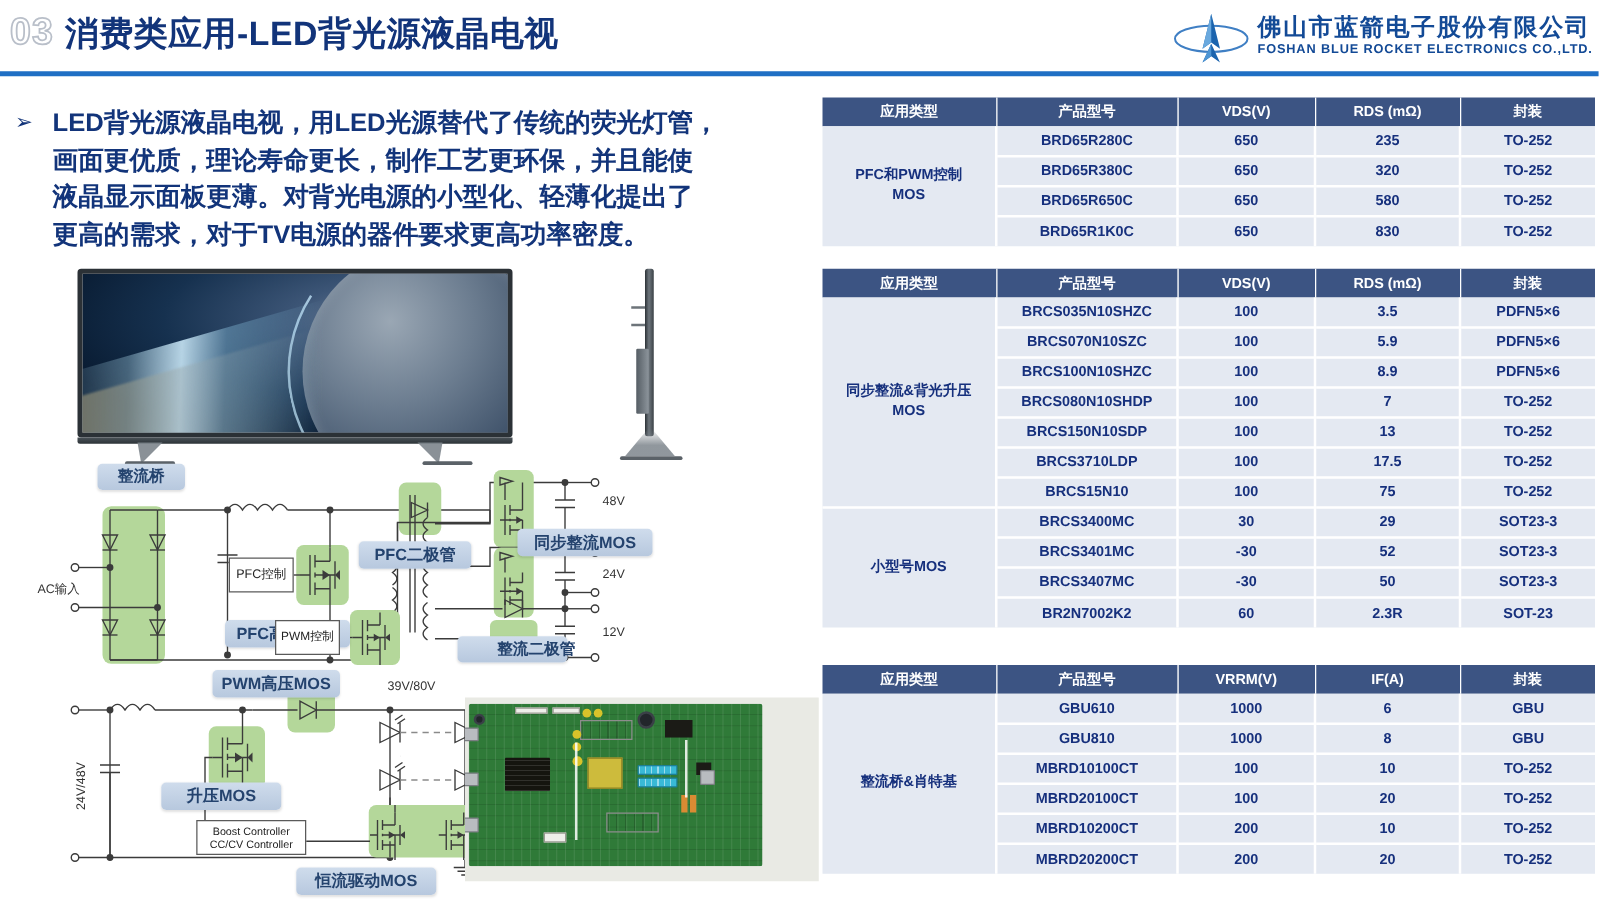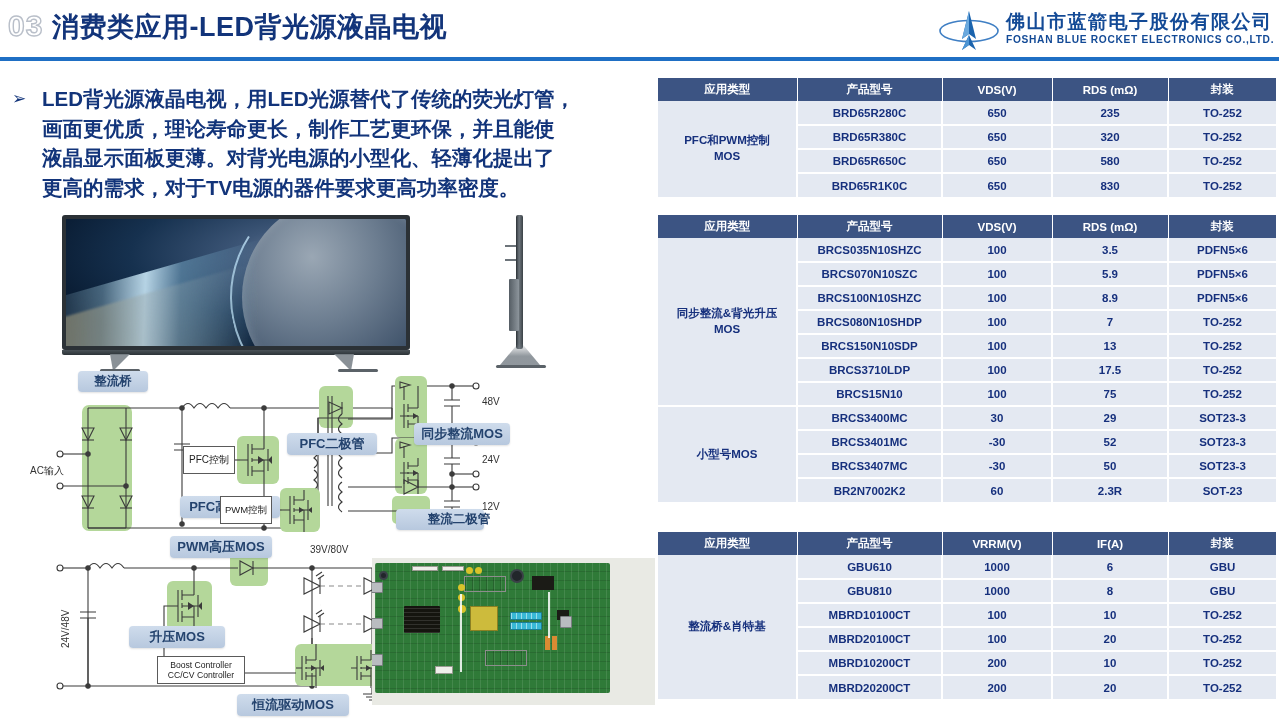--- a/index.html
+++ b/index.html
@@ -440,24 +440,24 @@
         <path d="M323 284 L323 300 M323 292 L319 292"></path>
         <path d="M327 289 L323 292 L327 295 Z" fill="#3b3b3b" stroke="none"></path>
         <path d="M320 312 L320 318 M311 318 L329 318 M314 321 L326 321 M317 324 L323 324"></path>
         <path d="M260 297 L260 310"></path>
         <path d="M176 297 L244 297 M176 292 L176 297"></path>
       </g>
     </svg>
 
     <div class="cl" style="left:26px; top:-5px; width:70px; height:21px; font-size:12.5px;">整流桥</div>
     <div class="cl" style="left:235px; top:57px; width:90px; height:22px; font-size:13px;">PFC二极管</div>
-    <div class="cl" style="left:362px; top:47px; width:96px; height:22px; font-size:13px;">同步整流MOS</div>
+    <div class="cl" style="left:362px; top:47px; width:108px; height:22px; font-size:13px;">同步整流MOS</div>
     <div class="cl" style="left:128px; top:120px; width:100px; height:22px; font-size:13px;">PFC高压MOS</div>
     <div class="cl" style="left:118px; top:160px; width:102px; height:22px; font-size:13px;">PWM高压MOS</div>
-    <div class="cl" style="left:344px; top:133px; width:88px; height:21px; font-size:12.5px;padding-left:38px;">整流二极管</div>
+    <div class="cl" style="left:314px; top:133px; width:88px; height:21px; font-size:12.5px;padding-left:38px;">整流二极管</div>
     <div class="cl" style="left:77px; top:250px; width:96px; height:22px; font-size:13px;">升压MOS</div>
     <div class="cl" style="left:185px; top:318px; width:112px; height:22px; font-size:13px;">恒流驱动MOS</div>
 
     <div class="cbox" style="left:131px; top:70px; width:52px; height:28px;">PFC控制</div>
     <div class="cbox" style="left:168px; top:120px; width:52px; height:28px; font-size:9.5px;">PWM控制</div>
     <div class="cbox" style="left:105px; top:280px; width:88px; height:28px; flex-direction:column; font-size:8.6px;">
       <span>Boost Controller</span>
       <span>CC/CV Controller</span>
     </div>
 

